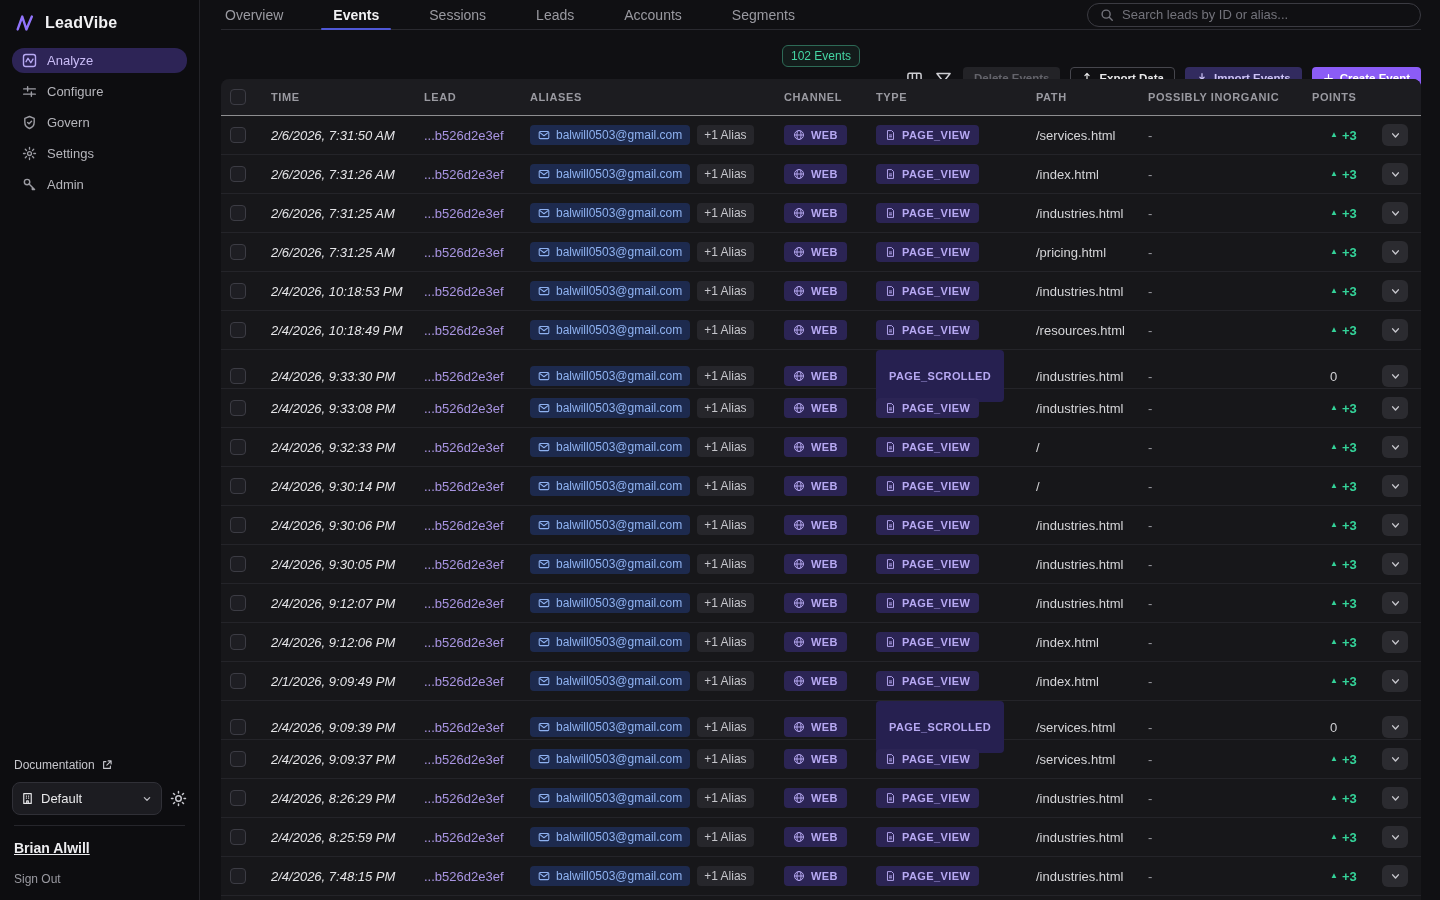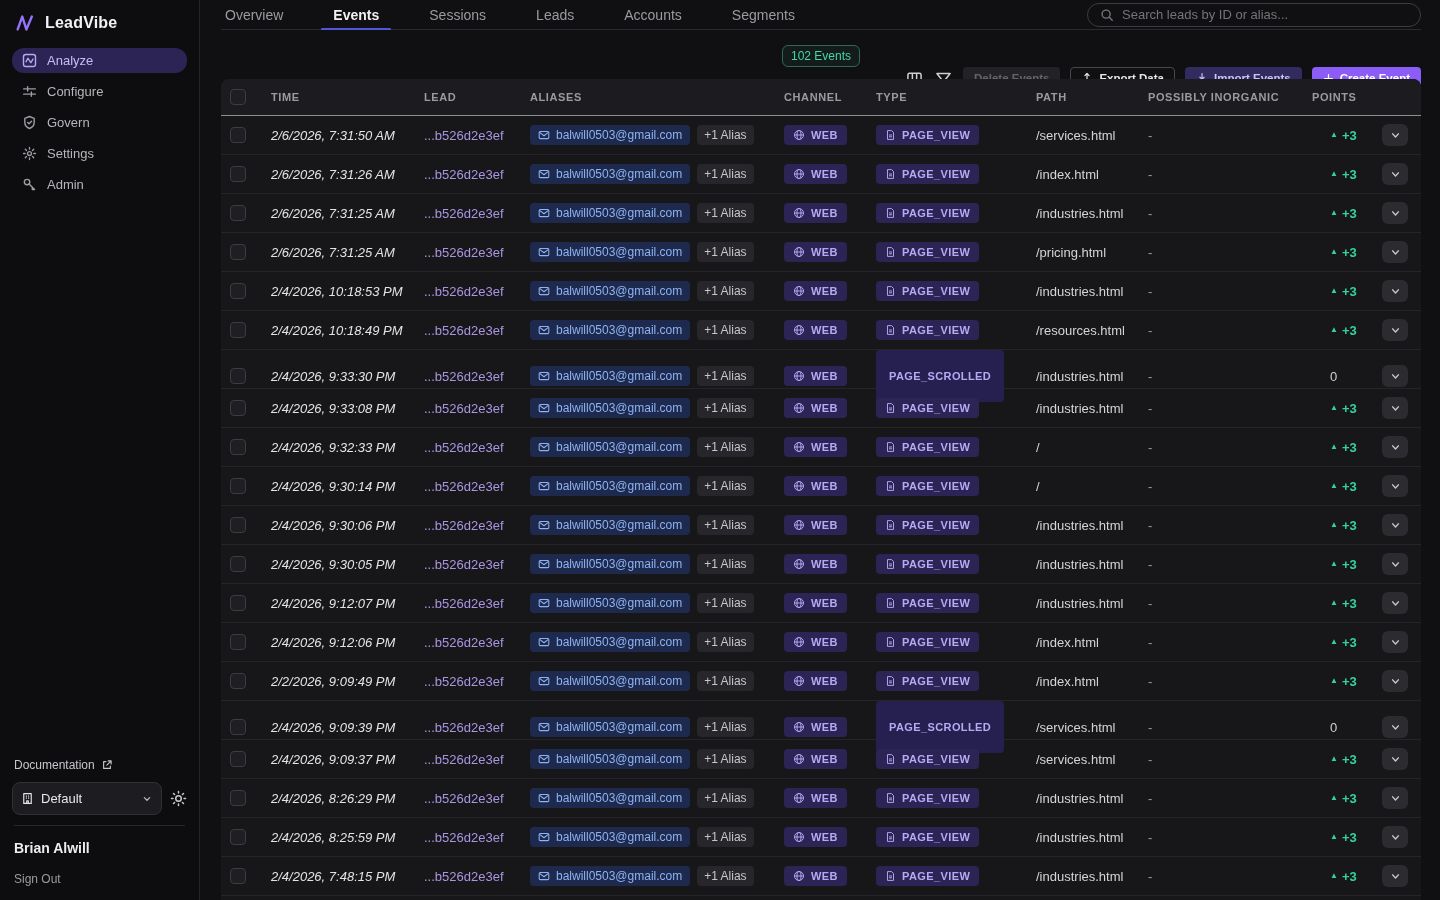--- a/index.html
+++ b/index.html
@@ -35,21 +35,21 @@
     flex:1; display:flex; align-items:center; gap:7px;
     background:#1c1c21; border:1px solid #303037; border-radius:8px;
     height:33px; padding:0 8px; font-size:13px; color:#e8e8ea; cursor:pointer;
   }
   .ws-select .chev { margin-left:auto; color:#b9b9bf; }
   .theme-btn { color:#c9c9cf; cursor:pointer; display:flex; }
   .org-lines { padding:9px 4px 0 4px; }
   .org-line { display:flex; align-items:center; gap:5px; font-family:"DejaVu Sans Mono", monospace; font-size:10px; color:#68686f; margin-bottom:4px; }
   .copy-ic { color:#68686f; cursor:pointer; display:flex; }
   .side-div { border:none; border-top:1px solid #26262c; margin:10px 2px 14px 2px; }
-  .user-name { font-size:14px; font-weight:700; color:#ededf0; padding:0 2px 16px 2px; }
+  .user-name { font-size:14px; font-weight:700; color:#ededf0; padding:0 2px 16px 2px;text-decoration:underline; }
   .sign-out { font-size:12px; color:#9a9aa1; padding:0 2px; cursor:pointer; }
 
   
   .main { flex:1; display:flex; flex-direction:column; padding:0 19px 0 21px; min-width:0; }
 
   .tabs-row {
     display:flex; align-items:center; height:30px;
     border-bottom:1px solid #2a2a30; position:relative;
   }
   .tab {
@@ -1093,21 +1093,21 @@
                 <path d="M4.5 6 L8 9.8 L11.5 6"></path>
               </svg>
       </span>
     </div>
   </div>
 
   <div class="t-row">
     <div class="cb-cell">
             <span class="checkbox"></span>
           </div>
-    <div class="cell-time">2/2/2026, 9:09:49 PM</div>
+    <div class="cell-time">2/1/2026, 9:09:49 PM</div>
     <div class="cell-lead">...b526d2e3ef</div>
     <div class="cell-alias">
       <span class="chip-email">
         <span>
           <svg width="12" height="12" viewBox="0 0 16 16" fill="none" stroke="currentColor" stroke-width="1.4" stroke-linejoin="round">
                   <rect x="1.6" y="3.2" width="12.8" height="9.6" rx="1.4"></rect>
                   <path d="M2.2 4.4 L8 9 L13.8 4.4"></path>
                 </svg>
         </span>
         <span>balwill0503@gmail.com</span>

